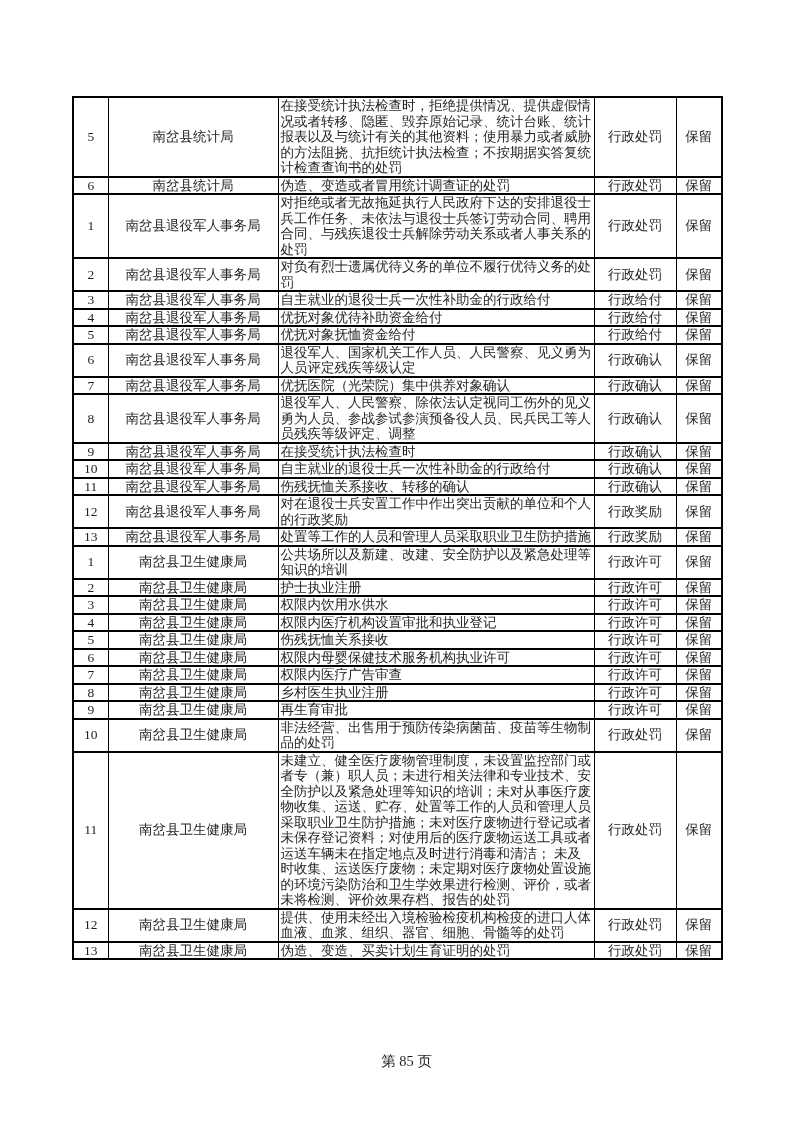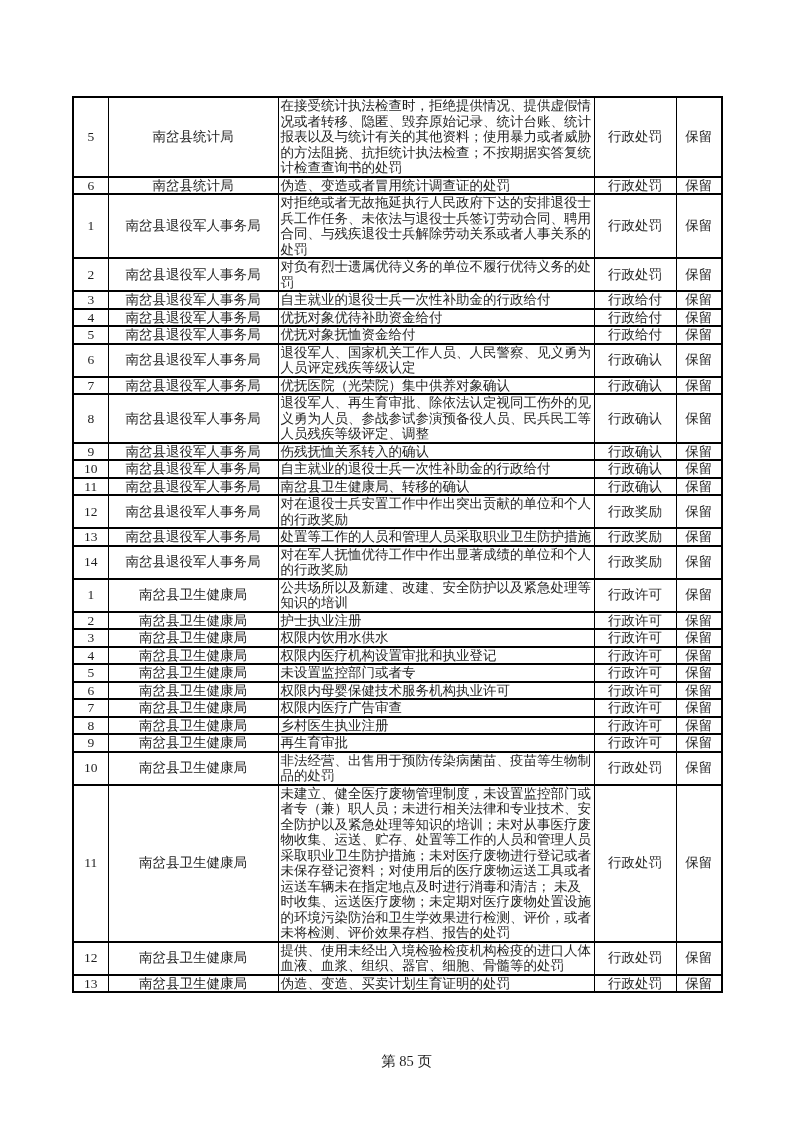--- a/index.html
+++ b/index.html
@@ -120,67 +120,60 @@
       <tr>
         <td class="c-num">7</td>
         <td class="c-dept">南岔县退役军人事务局</td>
         <td class="c-desc">优抚医院（光荣院）集中供养对象确认</td>
         <td class="c-cat">行政确认</td>
         <td class="c-status">保留</td>
       </tr>
       <tr>
         <td class="c-num">8</td>
         <td class="c-dept">南岔县退役军人事务局</td>
-        <td class="c-desc">退役军人、再生育审批、除依法认定视同工伤外的见义勇为人员、参战参试参演预备役人员、民兵民工等人员残疾等级评定、调整</td>
+        <td class="c-desc">退役军人、人民警察、除依法认定视同工伤外的见义勇为人员、参战参试参演预备役人员、民兵民工等人员残疾等级评定、调整</td>
         <td class="c-cat">行政确认</td>
         <td class="c-status">保留</td>
       </tr>
       <tr>
         <td class="c-num">9</td>
         <td class="c-dept">南岔县退役军人事务局</td>
-        <td class="c-desc">伤残抚恤关系转入的确认</td>
+        <td class="c-desc">在接受统计执法检查时</td>
         <td class="c-cat">行政确认</td>
         <td class="c-status">保留</td>
       </tr>
       <tr>
         <td class="c-num">10</td>
         <td class="c-dept">南岔县退役军人事务局</td>
         <td class="c-desc">自主就业的退役士兵一次性补助金的行政给付</td>
         <td class="c-cat">行政确认</td>
         <td class="c-status">保留</td>
       </tr>
       <tr>
         <td class="c-num">11</td>
         <td class="c-dept">南岔县退役军人事务局</td>
-        <td class="c-desc">南岔县卫生健康局、转移的确认</td>
+        <td class="c-desc">伤残抚恤关系接收、转移的确认</td>
         <td class="c-cat">行政确认</td>
         <td class="c-status">保留</td>
       </tr>
       <tr>
         <td class="c-num">12</td>
         <td class="c-dept">南岔县退役军人事务局</td>
         <td class="c-desc">对在退役士兵安置工作中作出突出贡献的单位和个人的行政奖励</td>
         <td class="c-cat">行政奖励</td>
         <td class="c-status">保留</td>
       </tr>
       <tr>
         <td class="c-num">13</td>
         <td class="c-dept">南岔县退役军人事务局</td>
         <td class="c-desc">处置等工作的人员和管理人员采取职业卫生防护措施</td>
         <td class="c-cat">行政奖励</td>
         <td class="c-status">保留</td>
       </tr>
       <tr>
-        <td class="c-num">14</td>
-        <td class="c-dept">南岔县退役军人事务局</td>
-        <td class="c-desc">对在军人抚恤优待工作中作出显著成绩的单位和个人的行政奖励</td>
-        <td class="c-cat">行政奖励</td>
-        <td class="c-status">保留</td>
-      </tr>
-      <tr>
         <td class="c-num">1</td>
         <td class="c-dept">南岔县卫生健康局</td>
         <td class="c-desc">公共场所以及新建、改建、安全防护以及紧急处理等知识的培训</td>
         <td class="c-cat">行政许可</td>
         <td class="c-status">保留</td>
       </tr>
       <tr>
         <td class="c-num">2</td>
         <td class="c-dept">南岔县卫生健康局</td>
         <td class="c-desc">护士执业注册</td>
@@ -197,21 +190,21 @@
       <tr>
         <td class="c-num">4</td>
         <td class="c-dept">南岔县卫生健康局</td>
         <td class="c-desc">权限内医疗机构设置审批和执业登记</td>
         <td class="c-cat">行政许可</td>
         <td class="c-status">保留</td>
       </tr>
       <tr>
         <td class="c-num">5</td>
         <td class="c-dept">南岔县卫生健康局</td>
-        <td class="c-desc">未设置监控部门或者专</td>
+        <td class="c-desc">伤残抚恤关系接收</td>
         <td class="c-cat">行政许可</td>
         <td class="c-status">保留</td>
       </tr>
       <tr>
         <td class="c-num">6</td>
         <td class="c-dept">南岔县卫生健康局</td>
         <td class="c-desc">权限内母婴保健技术服务机构执业许可</td>
         <td class="c-cat">行政许可</td>
         <td class="c-status">保留</td>
       </tr>

